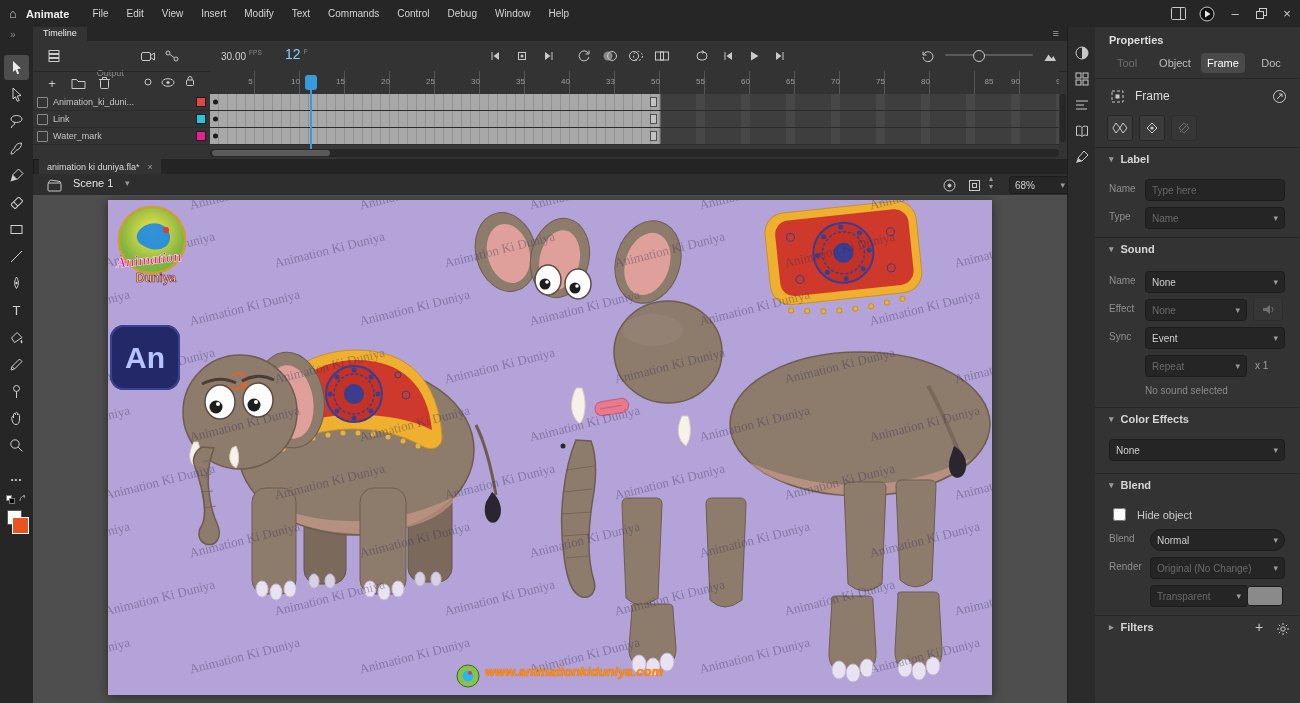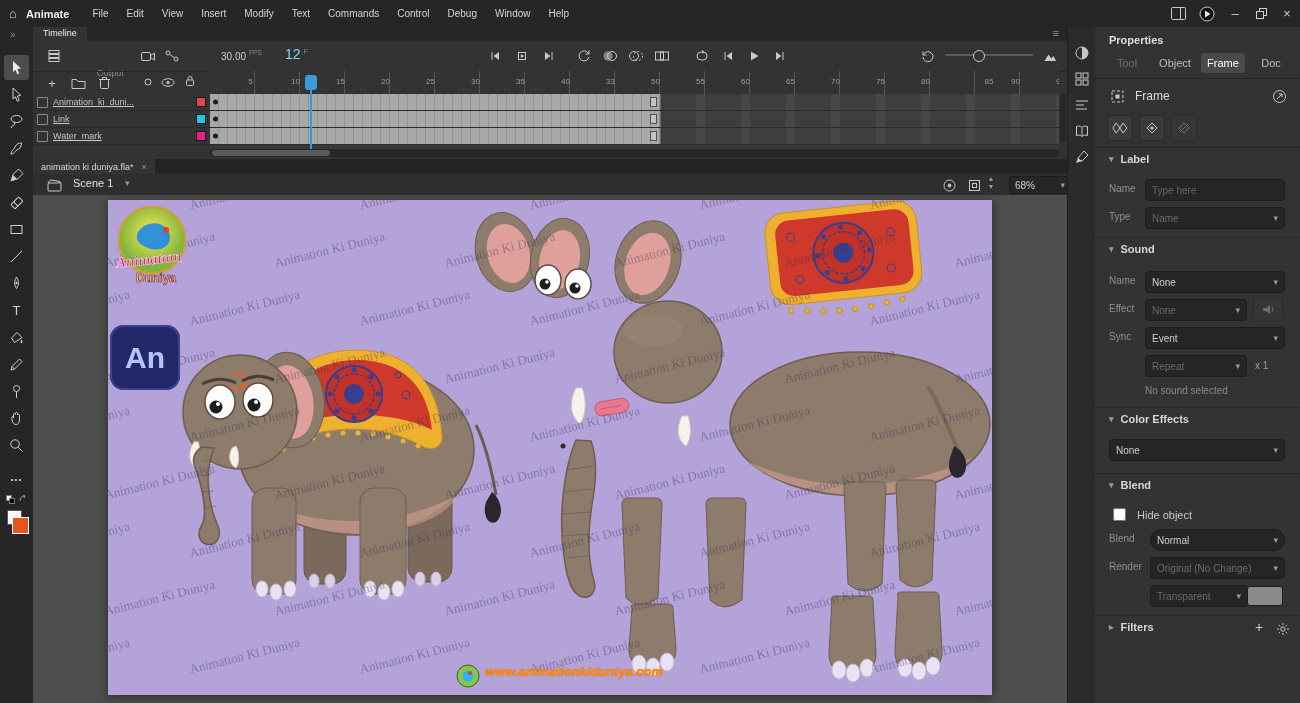--- a/index.html
+++ b/index.html
@@ -18,21 +18,21 @@
   .tool.active{background:#4d4d4d;}
   
   #timeline{left:33px;top:27px;width:1034px;height:132px;background:#333;border-bottom:1px solid #1a1a1a;}
   #tl-tabs{position:absolute;left:0;top:0;width:100%;height:14px;background:#262626;display:flex;}
   .tl-tab{padding:1px 10px;font-size:9px;}
   .tl-tab.active{background:#333;color:#eee;}
   .tl-tab.idle{color:#8a8a8a;margin-top:40px;}
   #tl-toolbar{position:absolute;left:0;top:14px;width:100%;height:30px;border-bottom:1px solid #262626;}
   .ticon{position:absolute;top:4px;width:22px;height:22px;display:flex;align-items:center;justify-content:center;}
   #layerhdr{position:absolute;left:0;top:44px;width:177px;height:23px;border-bottom:1px solid #262626;}
-  #layers{position:absolute;left:0;top:67px;width:177px;text-decoration:underline;}
+  #layers{position:absolute;left:0;top:67px;width:177px;}
   .lrow{height:16px;display:flex;align-items:center;padding:0 4px;background:#333;border-bottom:1px solid #2b2b2b;}
   .licon{width:9px;height:9px;border:1px solid #8a8a8a;border-radius:1px;flex:none;}
   .lname{font-size:9px;color:#c5c5c5;margin-left:5px;flex:1;white-space:nowrap;overflow:hidden;}
   .lchip{width:8px;height:8px;border:1px solid #1e1e1e;flex:none;}
   #frames-wrap{position:absolute;left:177px;top:44px;right:8px;height:79px;overflow:hidden;background:#383838;}
   #ruler{position:absolute;left:0;top:0;right:0;height:23px;background:#333;border-bottom:1px solid #262626;
          background-image:repeating-linear-gradient(90deg,transparent 0 44px,#555 44px 45px);}
   .rnum{position:absolute;top:6px;width:20px;text-align:center;font-size:8px;color:#9d9d9d;}
   #fgrid{position:absolute;left:0;top:23px;right:0;}
   .frow{height:16px;position:relative;border-bottom:1px solid #2b2b2b;
@@ -40,21 +40,21 @@
   .fspan{position:absolute;left:0;top:0;bottom:0;width:450px;border-right:1px solid #666;
         background:repeating-linear-gradient(90deg,#a8a8a8 0 8px,#929292 8px 9px);}
   .kdot{position:absolute;left:3px;top:50%;transform:translateY(-50%);width:5px;height:5px;border-radius:50%;background:#1b1b1b;}
   .fend{position:absolute;right:3px;top:3px;bottom:3px;width:5px;border:1px solid #4f4f4f;background:#c3c3c3;}
   #playhead{position:absolute;left:100px;top:4px;width:2px;height:75px;background:var(--accent-blue);}
   #playhead::before{content:"";position:absolute;left:-5px;top:0;width:12px;height:15px;border-radius:3px;background:var(--accent-blue);}
   #hscroll{position:absolute;left:177px;bottom:2px;right:8px;height:8px;background:#272727;border-radius:4px;}
   #hscroll-thumb{position:absolute;left:2px;top:1px;width:118px;height:6px;background:#5a5a5a;border-radius:3px;}
   #vscroll{position:absolute;right:1px;top:67px;width:6px;height:48px;background:#272727;border-radius:3px;}
   
-  #docbar{left:33px;top:159px;width:1034px;height:15px;background:#242424;display:flex;}
+  #docbar{left:39px;top:159px;width:1034px;height:15px;background:#242424;display:flex;}
   #doctab{background:#333;color:#d8d8d8;font-size:9px;padding:1px 8px;display:flex;gap:8px;align-items:center;}
   #editbar{left:33px;top:174px;width:1034px;height:21px;background:#2e2e2e;border-bottom:1px solid #1a1a1a;}
   
   #canvas{left:33px;top:195px;width:1034px;height:508px;background:#4e4e4e;overflow:hidden;}
   #stage{position:absolute;left:75px;top:5px;width:884px;height:495px;background:var(--stage-purple);
          overflow:hidden;box-shadow:0 2px 10px rgba(0,0,0,.45);}
   .wm{position:absolute;transform:rotate(-14deg);font-family:"Liberation Serif",serif;font-size:13px;
       color:rgba(52,48,84,.38);white-space:nowrap;pointer-events:none;}
   #anbadge{position:absolute;left:2px;top:125px;width:70px;height:65px;border-radius:14px;
            background:var(--an-badge-bg);display:flex;align-items:center;justify-content:center;

